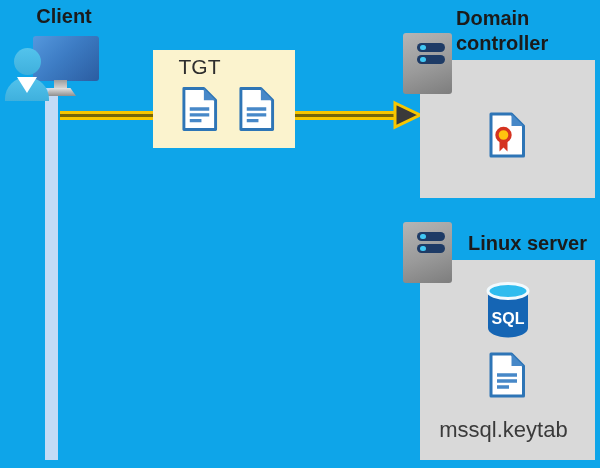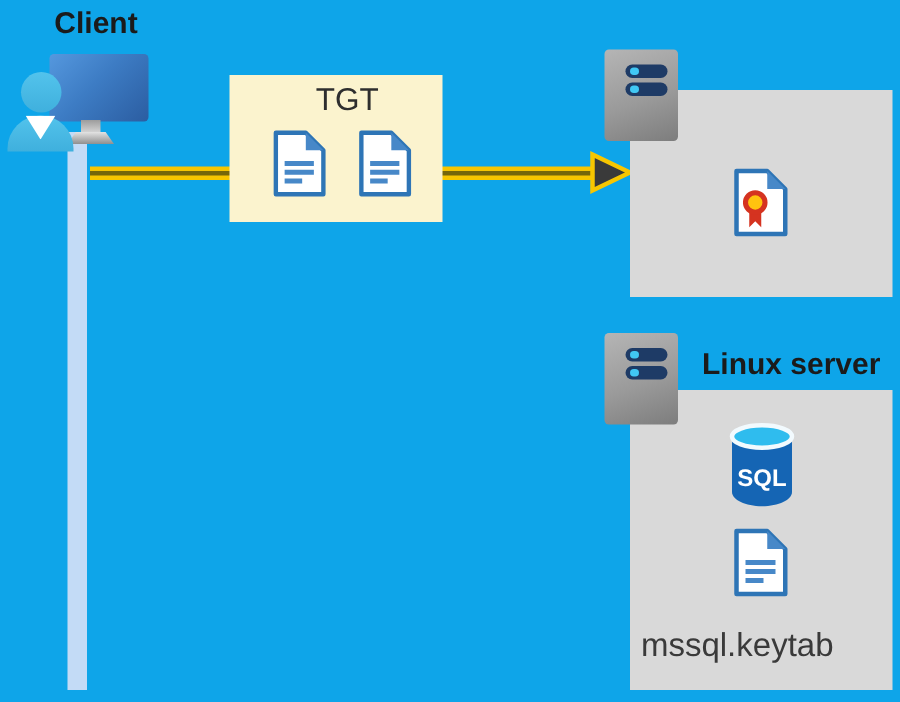--- a/index.html
+++ b/index.html
@@ -5,21 +5,21 @@
   html,body { margin:0; padding:0; background:#fff; }
   #stage {
     position:relative; width:600px; height:468px; background:#0ea5e9;
     font-family:"Liberation Sans", sans-serif; overflow:hidden;
     -webkit-font-smoothing:antialiased;
   }
   .abs { position:absolute; }
 
   
   .title { font-weight:700; color:#1b1b1b; font-size:20px; line-height:25px; }
-  .ticket-label { font-size:21px; color:#2e2e2e; text-align:center;margin-left:32px; }
+  .ticket-label { font-size:21px; color:#2e2e2e; text-align:center; }
   .file-label { font-size:22px; color:#3a3a3a; text-align:center; }
 
   
   .monitor {
     left:33px; top:36px; width:66px; height:45px; border-radius:3px;
     background:linear-gradient(135deg,#5598de 0%,#3d7cc4 45%,#2b5da1 100%);
   }
   .stand-neck {
     left:54px; top:80px; width:13px; height:9px;
     background:linear-gradient(180deg,#9c9c9c,#d9d9d9);
@@ -53,21 +53,21 @@
   .ticket-box { left:153px; top:50px; width:142px; height:98px; background:#fbf3ce; }
   .tgt-label { left:172px; top:55px; width:55px; }
   .spn-label { left:229px; top:55px; width:55px; }
 
   
   .zone { background:#d9d9d9; }
   .dc-box { left:420px; top:60px; width:175px; height:138px; }
   .linux-box { left:420px; top:260px; width:175px; height:200px; }
   .dc-label { left:456px; top:6px; width:134px; }
   .linux-label { left:468px; top:231px; width:140px; }
-  .keytab-label { left:420px; top:417px; width:143px; }
+  .keytab-label { left:420px; top:417px; width:143px;padding-left:12px; }
 
   
   .server {
     width:49px; height:61px; border-radius:3px;
     background:linear-gradient(160deg,#b5b5b5 0%,#9a9a9a 55%,#7d7d7d 100%);
   }
   .server .bar {
     position:absolute; left:14px; width:28px; height:9px; border-radius:5px;
     background:#1e3b66;
   }
@@ -124,20 +124,21 @@
 
   <div class="abs zone dc-box"></div>
   <div class="abs server dc-server">
     <div class="bar b1">
         <div class="dot"></div>
       </div>
     <div class="bar b2">
         <div class="dot"></div>
       </div>
   </div>
+  <div class="abs title dc-label">Domain controller</div>
 
   <svg class="abs icon-svg" style="left:487px;top:111px;" width="40" height="48" viewBox="0 0 40 48">
     <path d="M4 3 H24.5 L36.5 15 V45 H4 Z" fill="#ffffff" stroke="#2e75b6" stroke-width="3" stroke-linejoin="round"></path>
     <path d="M24.5 3 V15 H36.5 Z" fill="#4788c8"></path>
     <path d="M12.5 28 V40.5 L16.5 36.5 L20.5 40.5 V28 Z" fill="#d53320"></path>
     <circle cx="16.5" cy="24" r="6.5" fill="#ffc30f" stroke="#d53320" stroke-width="3.4"></circle>
   </svg>
 
   <div class="abs zone linux-box"></div>
   <div class="abs server linux-server">

